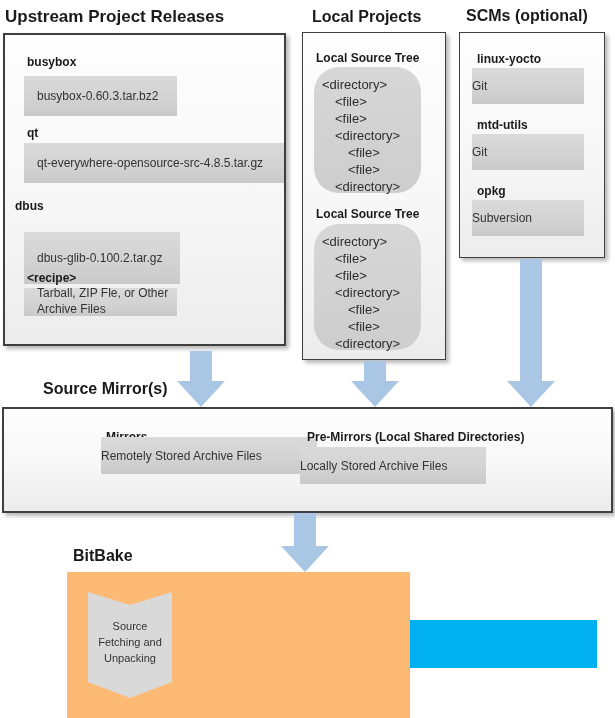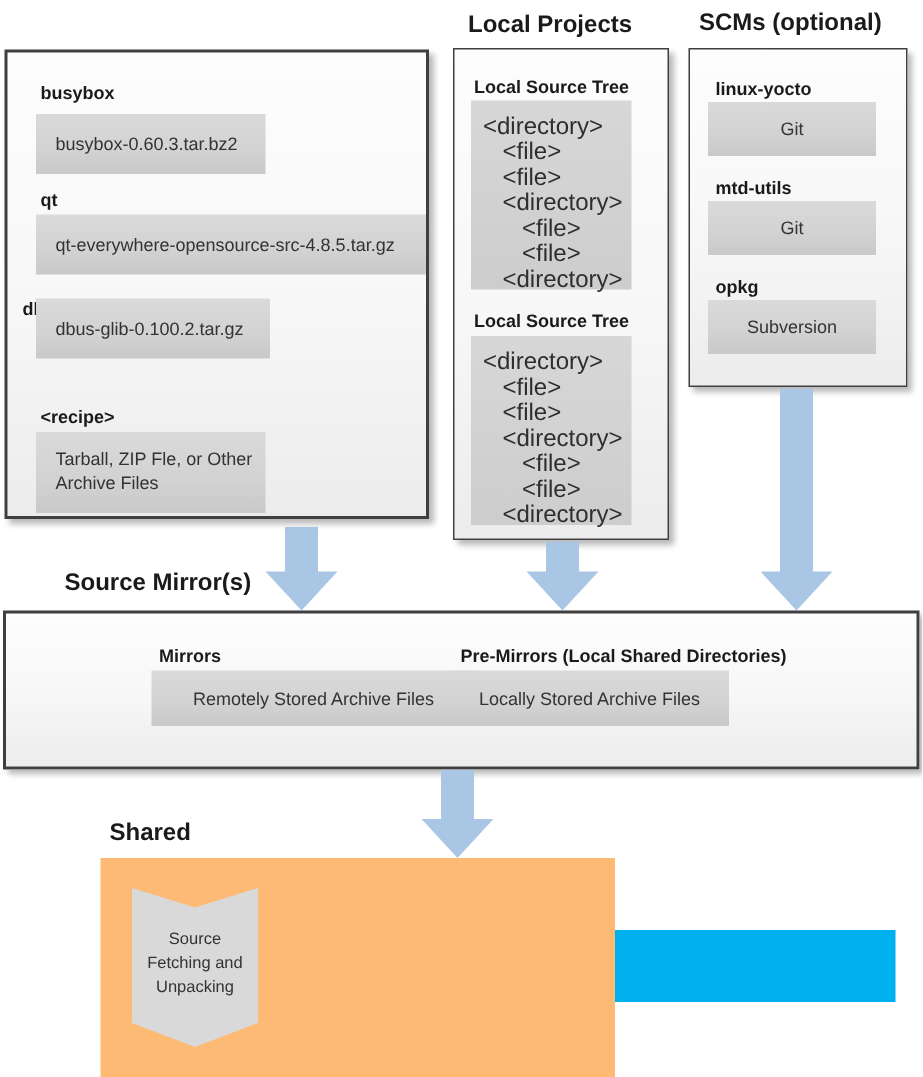--- a/index.html
+++ b/index.html
@@ -46,29 +46,30 @@
   }
   .gray-box {
     position: absolute;
     background: linear-gradient(180deg, #dadada 0%, #d2d2d2 60%, #c9c9c9 100%);
     color: #333333;
     font-size: 12px;
     display: flex;
     align-items: center;
   }
   .gray-box.pad-left { padding-left: 13px; padding-right: 6px; }
-  .gray-box.centered { justify-content: center; text-align: center; }
+  .gray-box.centered { justify-content: flex-start; text-align: center; }
   .gray-box.two-line { line-height: 1.32; }
 
   .tree-box {
     position: absolute;
     background: linear-gradient(180deg, #d7d7d7 0%, #cdcdcd 100%);
     padding-top: 9px;
-    font-size: 16px;
+    font-size: 13px;
     color: #2e2e2e;
+    border-radius: 25px;
   }
   .tree-row { line-height: 17px; white-space: nowrap; }
   .lvl0 { padding-left: 8px; }
   .lvl1 { padding-left: 21px; }
   .lvl2 { padding-left: 34px; }
 
   .arrow-down {
     position: absolute;
     width: 48px;
     background: #a9c6e4;
@@ -113,41 +114,42 @@
     line-height: 1.45;
     color: #333333;
     padding: 14px 5px 18px 5px;
   }
 </style>
 </head>
 <body>
 
 <div class="canvas">
 
+  <div class="heading h-upstream">Upstream Project Releases</div>
   <div class="heading h-scms">SCMs (optional)</div>
   <div class="heading h-local">Local Projects</div>
 
   <div class="panel upstream-box">
     <div class="item-label" style="left:22px;top:20px">busybox</div>
     <div class="gray-box pad-left" style="left:19px;top:41px;width:153px;height:40px">
       <span>busybox-0.60.3.tar.bz2</span>
     </div>
 
     <div class="item-label" style="left:22px;top:91px">qt</div>
     <div class="gray-box pad-left" style="left:19px;top:108px;width:260px;height:40px">
       <span>qt-everywhere-opensource-src-4.8.5.tar.gz</span>
     </div>
 
     <div class="item-label" style="left:10px;top:164px">dbus</div>
-    <div class="gray-box pad-left" style="left:19px;top:164px;width:156px;height:40px">
+    <div class="gray-box pad-left" style="left:19px;top:197px;width:156px;height:52px">
       <span>dbus-glib-0.100.2.tar.gz</span>
     </div>
 
     <div class="item-label" style="left:22px;top:236px">&lt;recipe&gt;</div>
-    <div class="gray-box pad-left two-line" style="left:19px;top:253px;width:153px;height:54px">
+    <div class="gray-box pad-left two-line" style="left:19px;top:253px;width:153px;height:28px">
       <span>Tarball, ZIP Fle, or Other Archive Files</span>
     </div>
   </div>
 
   <div class="panel local-box">
     <div class="item-label" style="left:13px;top:18px">Local Source Tree</div>
     <div class="tree-box" style="left:11px;top:34px;width:107px;height:126px">
       <div class="tree-row lvl0">&lt;directory&gt;</div>
       <div class="tree-row lvl1">&lt;file&gt;</div>
       <div class="tree-row lvl1">&lt;file&gt;</div>
@@ -186,33 +188,33 @@
     </div>
   </div>
 
   <div class="arrow-down arrow-1"></div>
   <div class="arrow-down arrow-2"></div>
   <div class="arrow-down arrow-3"></div>
 
   <div class="heading h-mirrors">Source Mirror(s)</div>
   <div class="panel mirrors-box">
     <div class="item-label" style="left:102px;top:21px">Mirrors</div>
-    <div class="gray-box centered" style="left:97px;top:38px;width:216px;height:37px">
+    <div class="gray-box centered" style="left:97px;top:28px;width:216px;height:37px">
       <span>Remotely Stored Archive Files</span>
     </div>
 
     <div class="item-label" style="left:303px;top:21px">Pre-Mirrors (Local Shared Directories)</div>
     <div class="gray-box centered" style="left:296px;top:38px;width:186px;height:37px">
       <span>Locally Stored Archive Files</span>
     </div>
   </div>
 
   <div class="arrow-down arrow-4"></div>
 
-  <div class="heading h-bitbake">Shared</div>
+  <div class="heading h-bitbake">BitBake</div>
   <div class="bitbake-tab"></div>
   <div class="bitbake-main">
     <div class="ribbon">
       <span>Source Fetching and Unpacking</span>
     </div>
   </div>
 
 </div>
 
 </body></html>

